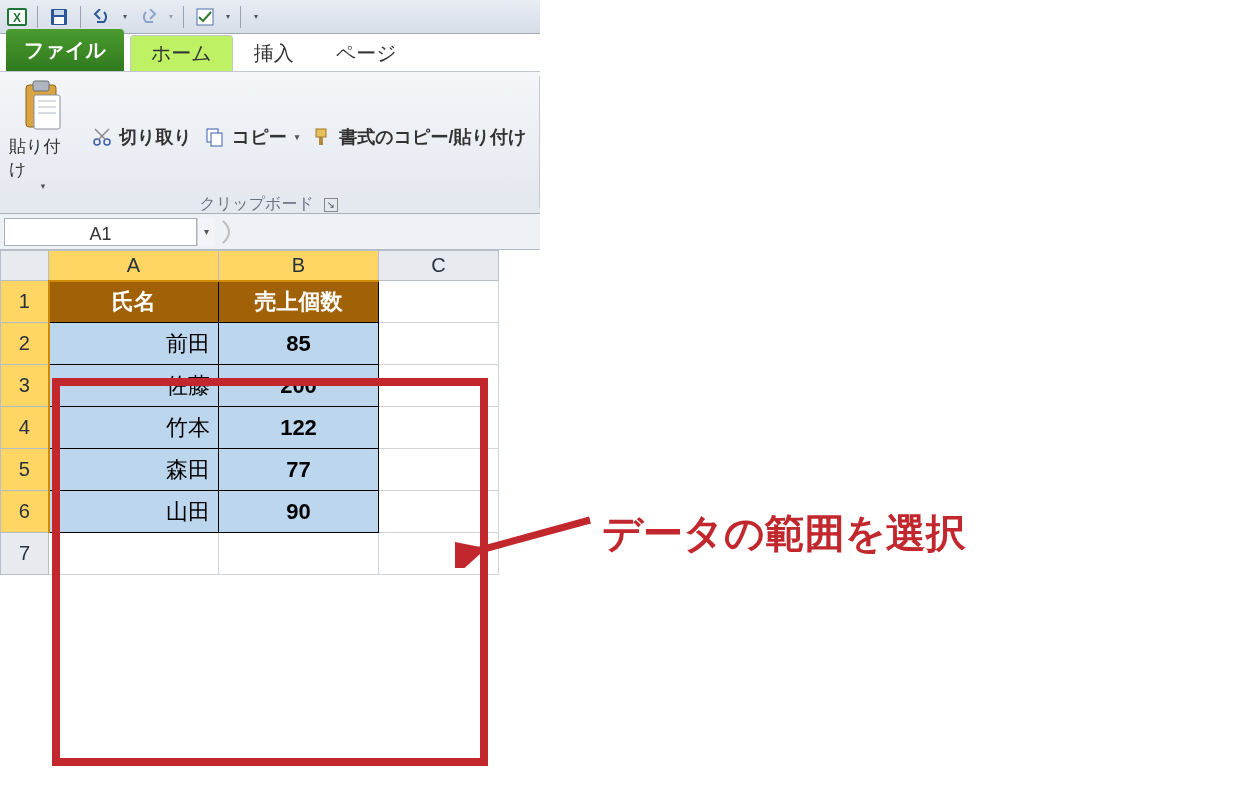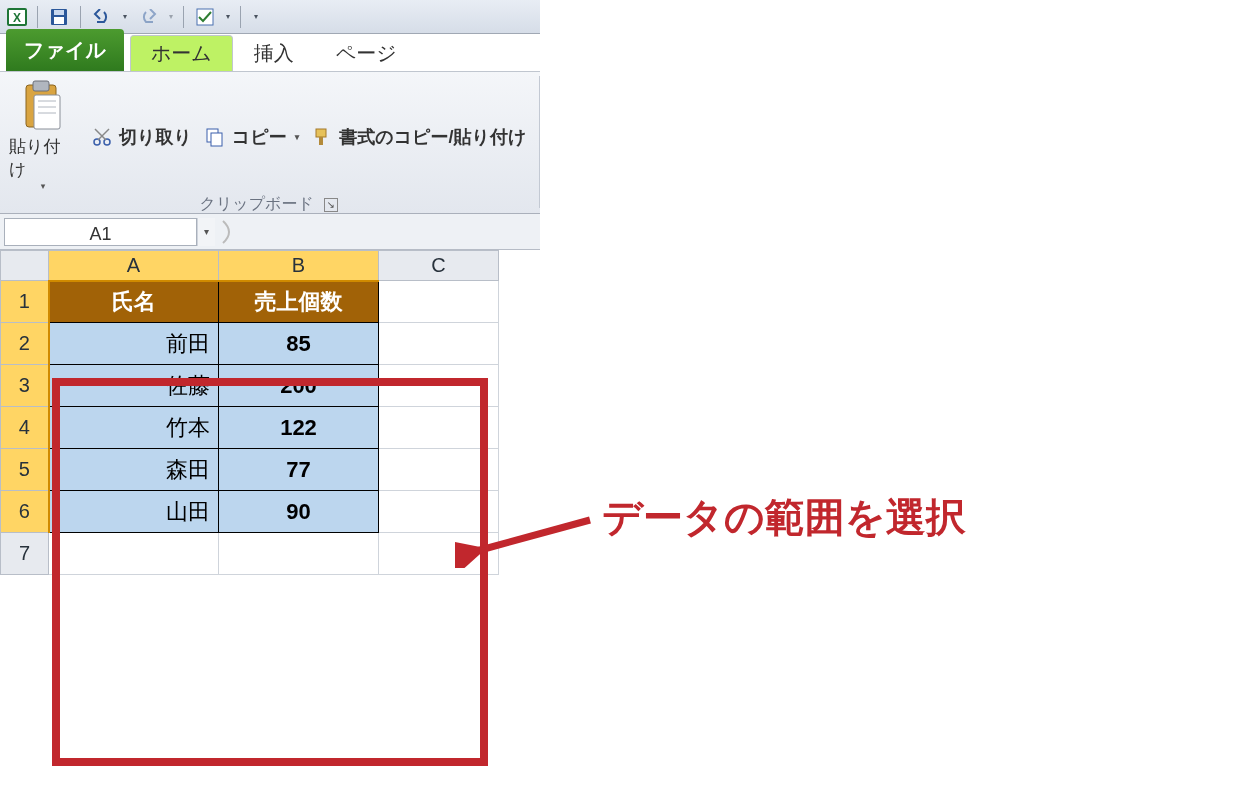--- a/index.html
+++ b/index.html
@@ -380,13 +380,13 @@
 
 <svg class="arrow-svg" style="left:455px;top:508px;" width="140" height="60" viewBox="0 0 140 60">
   <defs>
     <marker id="ah" markerWidth="12" markerHeight="12" refX="2" refY="6" orient="auto">
       <path d="M12 0 L0 6 L12 12 z" fill="#c1272d"></path>
     </marker>
   </defs>
   <line x1="135" y1="12" x2="18" y2="44" stroke="#c1272d" stroke-width="7" marker-end="url(#ah)"></line>
 </svg>
 
-<div class="anno-text" style="left:602px;top:490px;">データの範囲を選択</div>
+<div class="anno-text" style="left:602px;top:506px;">データの範囲を選択</div>
 
 </body></html>

